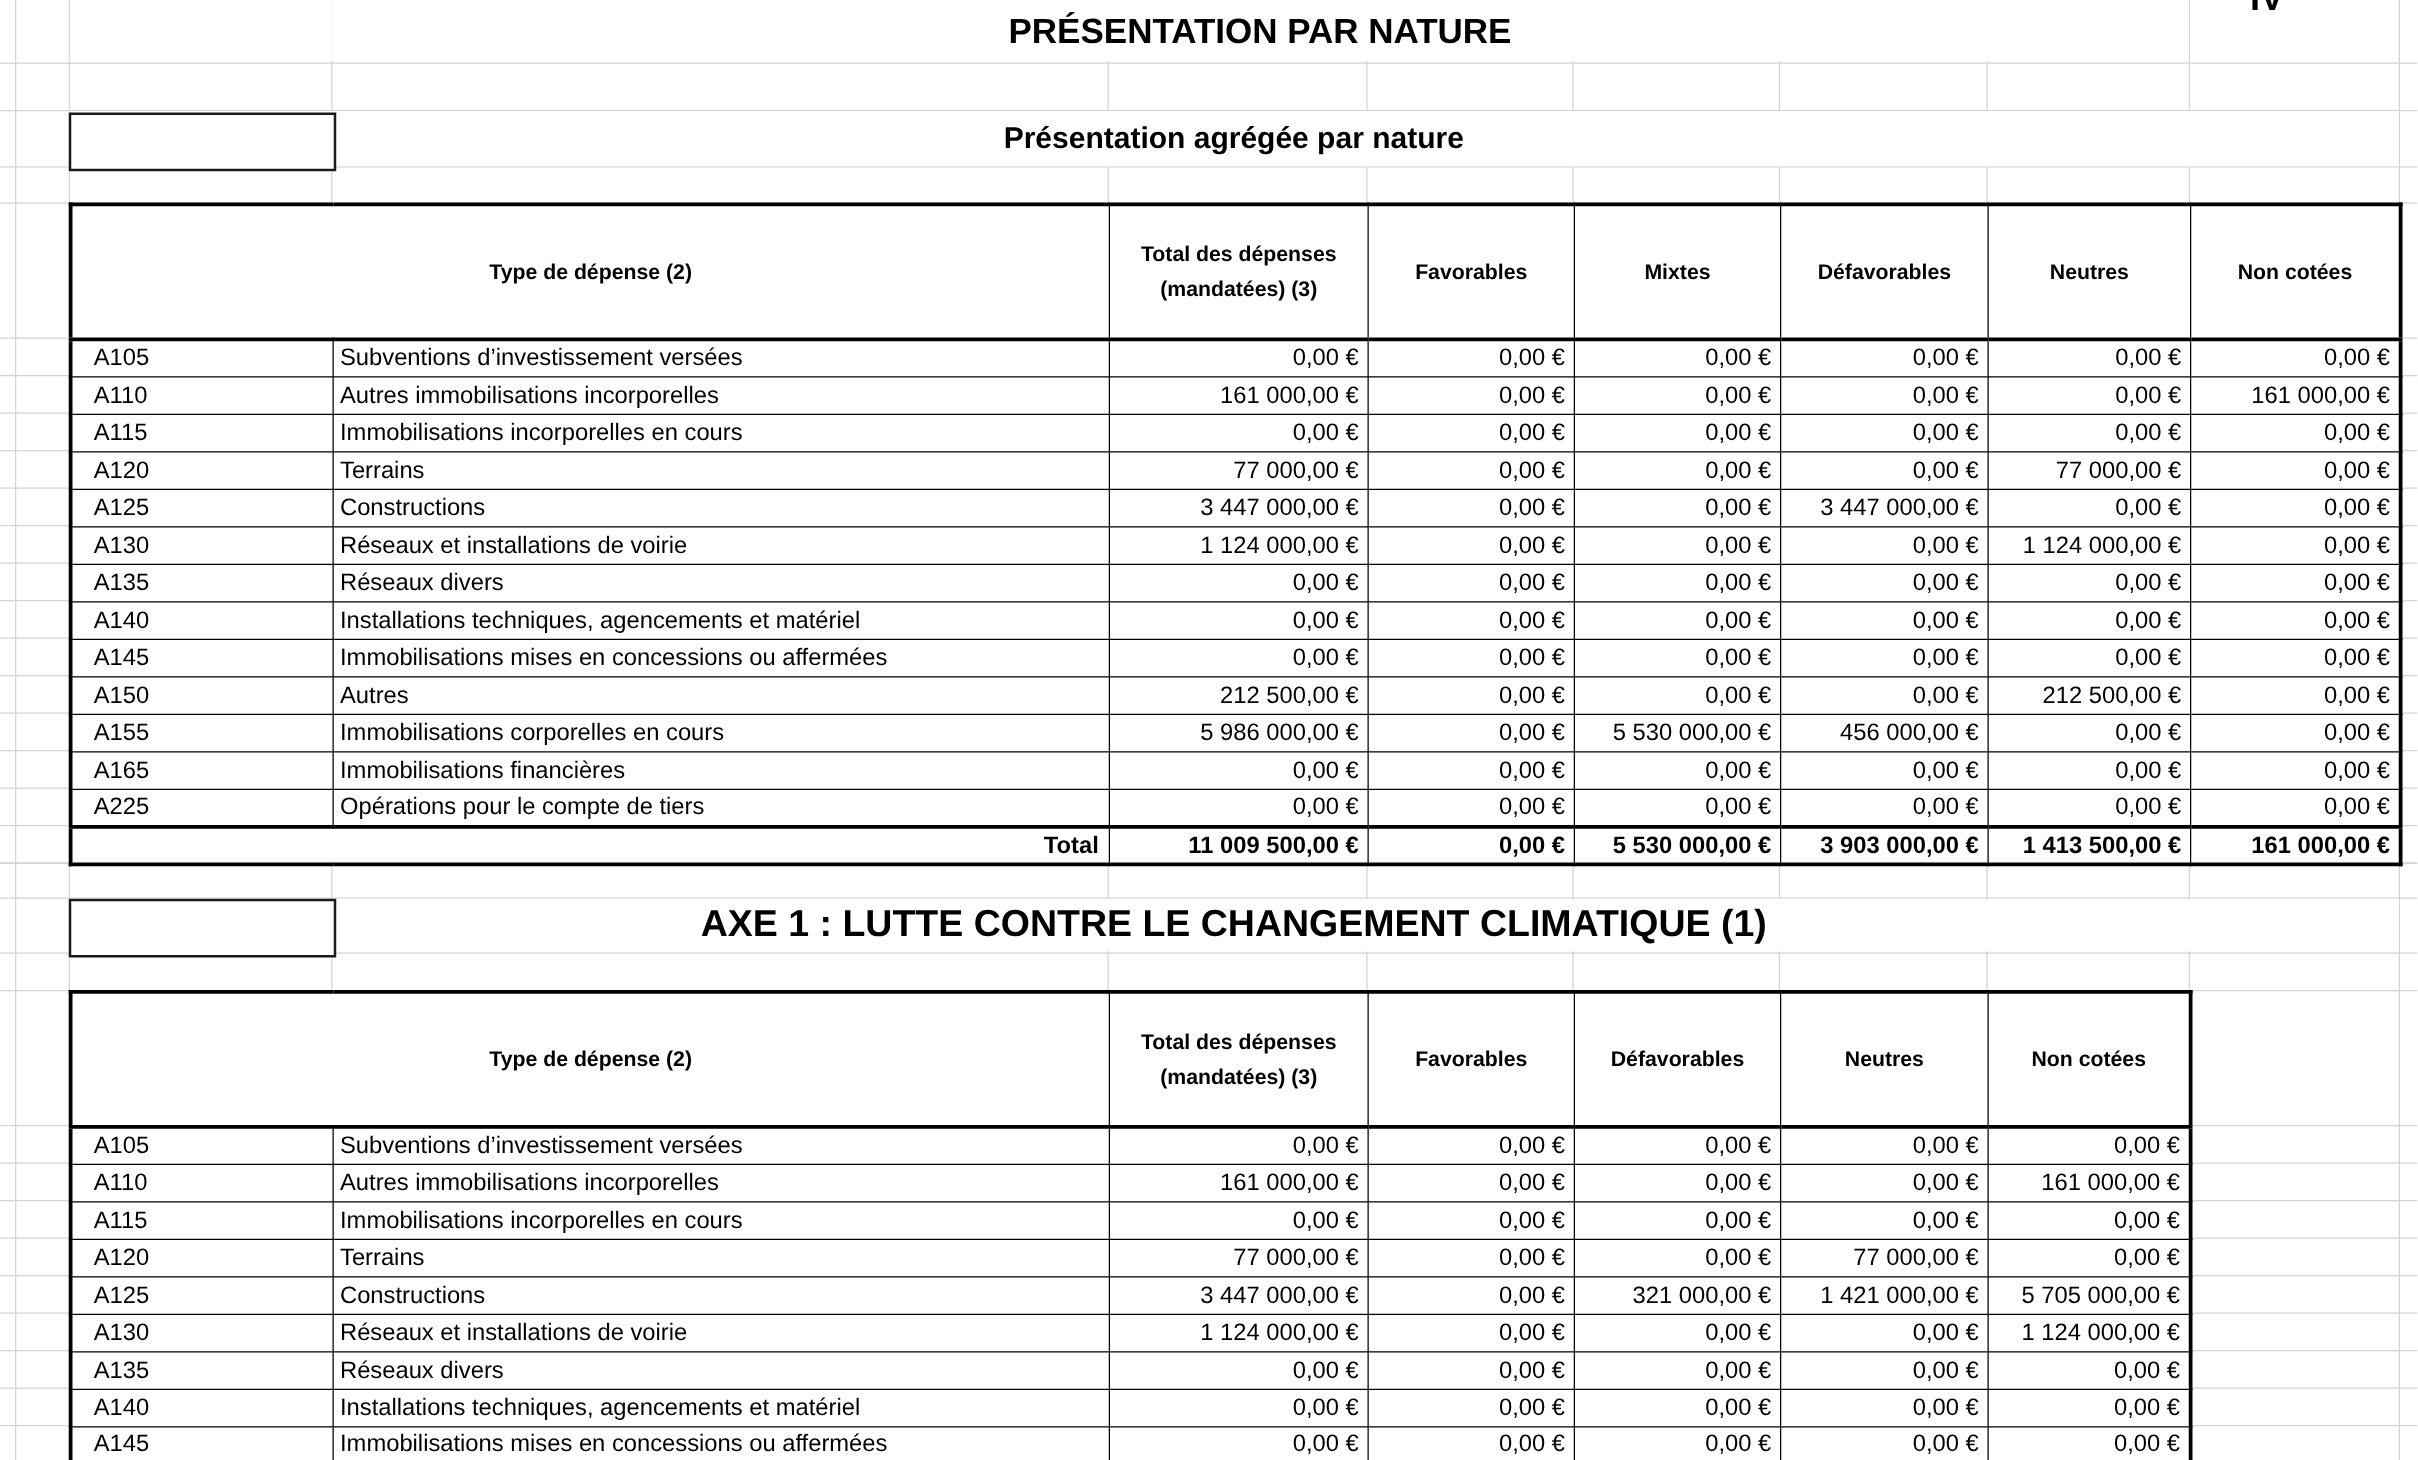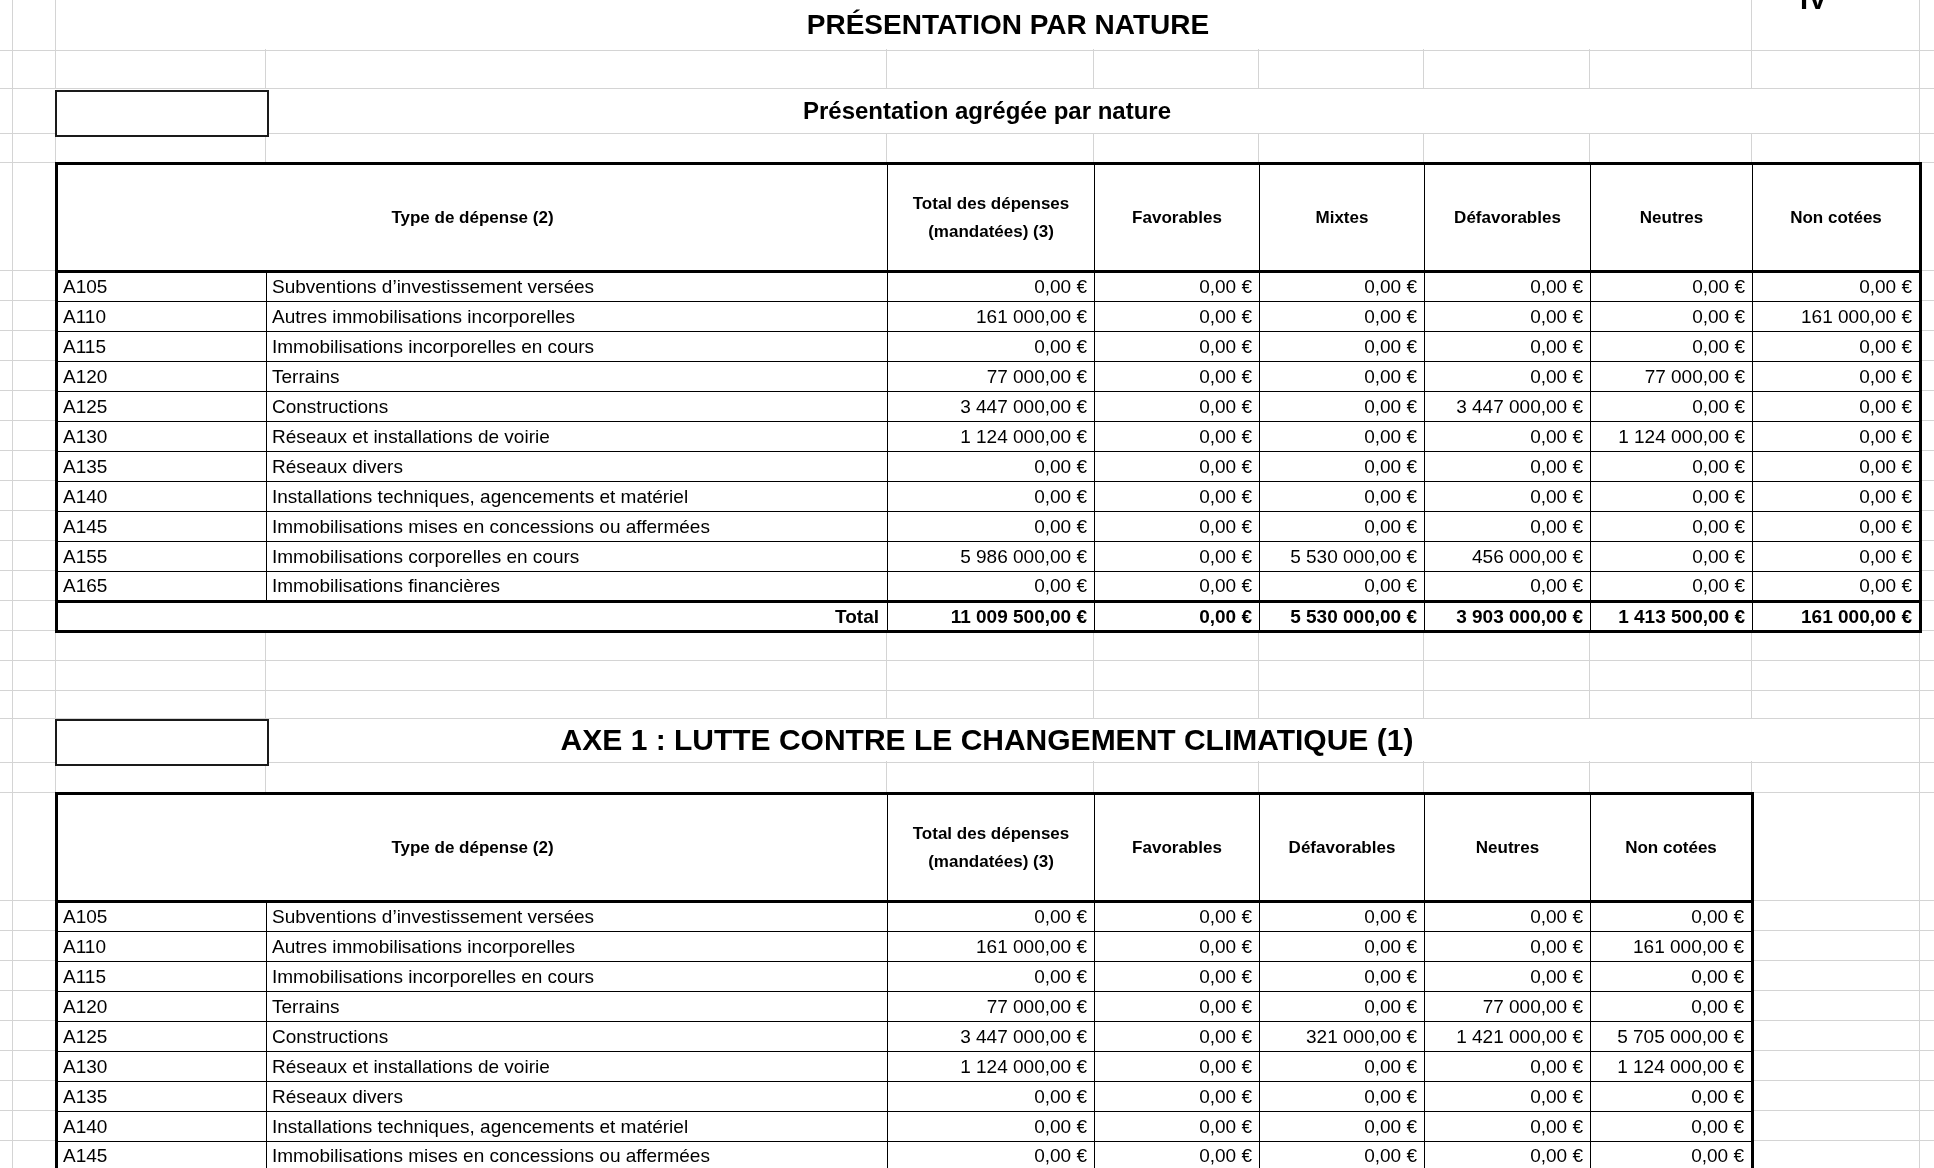--- a/index.html
+++ b/index.html
@@ -33,21 +33,21 @@
   
   table { position:absolute; border-collapse:collapse; table-layout:fixed; background:#fff; z-index:2;
           border:3px solid #000; }
   #table1 { left:55px; top:162px; width:1864px; }
   #table2 { left:55px; top:792px; width:1696px; }
   th, td { border:1.5px solid #000; overflow:hidden; vertical-align:middle; }
   thead tr { height:108px; }
   tbody tr, tfoot tr { height:30px; }
   th { font-size:17px; font-weight:bold; text-align:center; white-space:pre-line; line-height:1.6;
        border-bottom:3px solid #000; }
-  td.code  { font-size:19px; text-align:left; padding-left:5px; }
+  td.code  { font-size:19px; text-align:left; padding-left:17px; }
   td.label { font-size:19px; text-align:left; padding-left:5px; }
   td.num   { font-size:19px; text-align:right; padding-right:7px; white-space:nowrap; }
   tfoot td { font-weight:bold; border-top:3px solid #000; }
   tfoot td.total-label { font-size:19px; text-align:right; padding-right:8px; }
 </style>
 </head>
 <body>
 
 <div id="gridlines">
     <div class="vline" style="left: 12px;"></div>
@@ -213,32 +213,52 @@
         <td class="code">A145</td>
         <td class="label">Immobilisations mises en concessions ou affermées</td>
         <td class="num">0,00 €</td>
         <td class="num">0,00 €</td>
         <td class="num">0,00 €</td>
         <td class="num">0,00 €</td>
         <td class="num">0,00 €</td>
         <td class="num">0,00 €</td>
       </tr>
       <tr>
+        <td class="code">A150</td>
+        <td class="label">Autres</td>
+        <td class="num">212 500,00 €</td>
+        <td class="num">0,00 €</td>
+        <td class="num">0,00 €</td>
+        <td class="num">0,00 €</td>
+        <td class="num">212 500,00 €</td>
+        <td class="num">0,00 €</td>
+      </tr>
+      <tr>
         <td class="code">A155</td>
         <td class="label">Immobilisations corporelles en cours</td>
         <td class="num">5 986 000,00 €</td>
         <td class="num">0,00 €</td>
         <td class="num">5 530 000,00 €</td>
         <td class="num">456 000,00 €</td>
         <td class="num">0,00 €</td>
         <td class="num">0,00 €</td>
       </tr>
       <tr>
         <td class="code">A165</td>
         <td class="label">Immobilisations financières</td>
+        <td class="num">0,00 €</td>
+        <td class="num">0,00 €</td>
+        <td class="num">0,00 €</td>
+        <td class="num">0,00 €</td>
+        <td class="num">0,00 €</td>
+        <td class="num">0,00 €</td>
+      </tr>
+      <tr>
+        <td class="code">A225</td>
+        <td class="label">Opérations pour le compte de tiers</td>
         <td class="num">0,00 €</td>
         <td class="num">0,00 €</td>
         <td class="num">0,00 €</td>
         <td class="num">0,00 €</td>
         <td class="num">0,00 €</td>
         <td class="num">0,00 €</td>
       </tr>
     </tbody>
   <tfoot>
     <tr>

